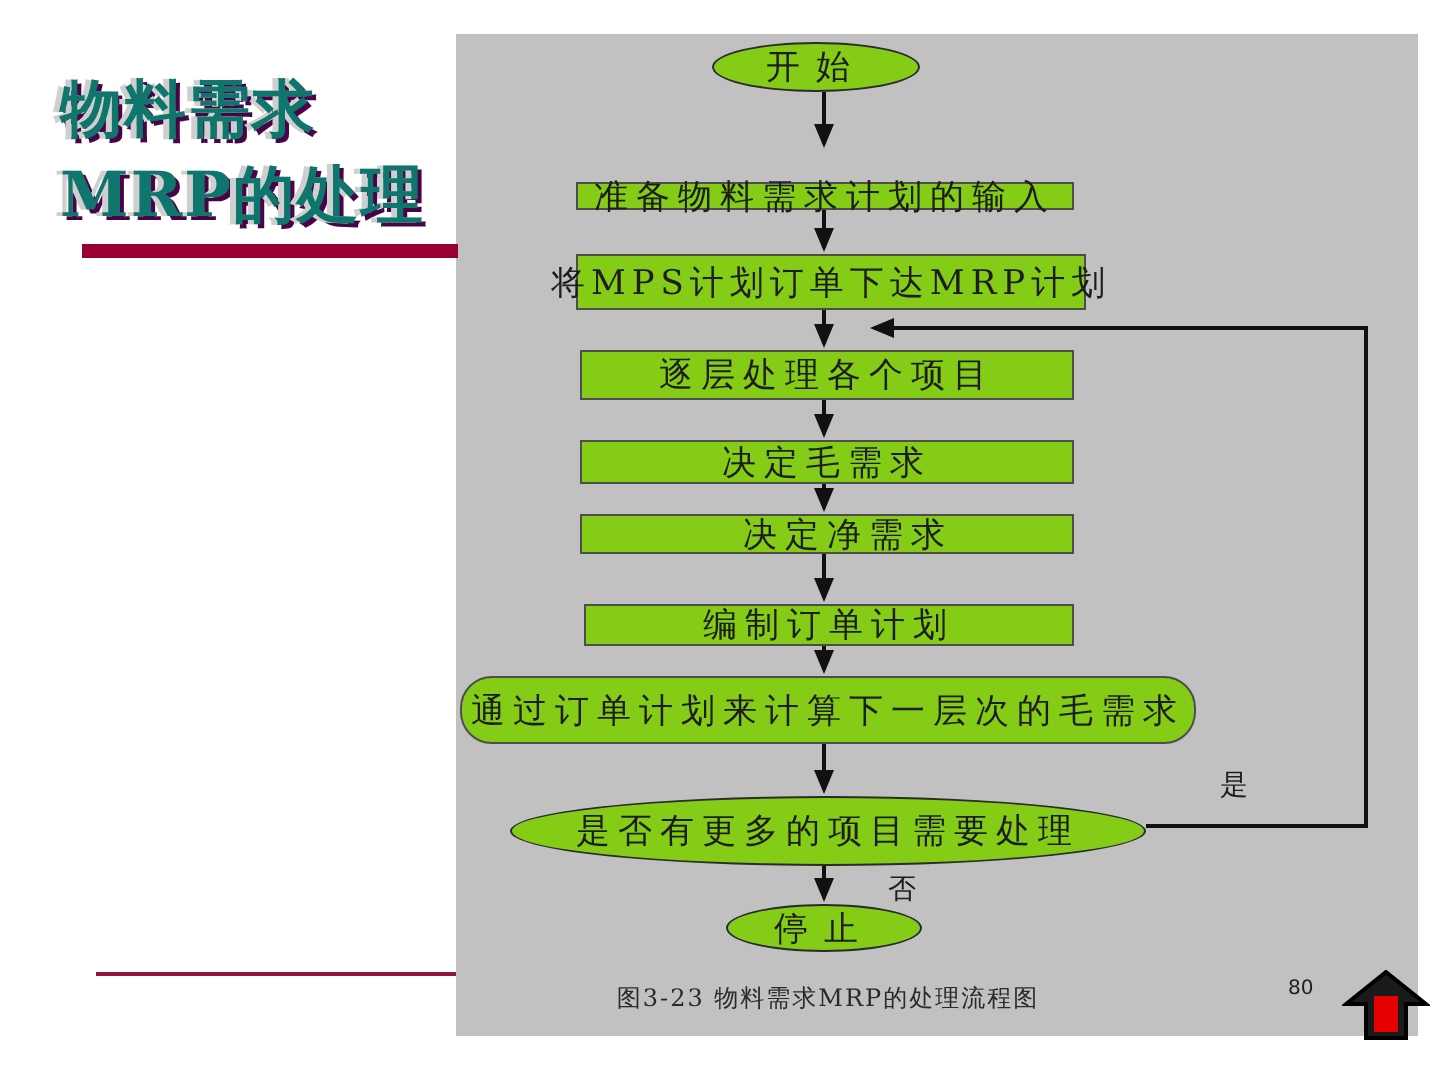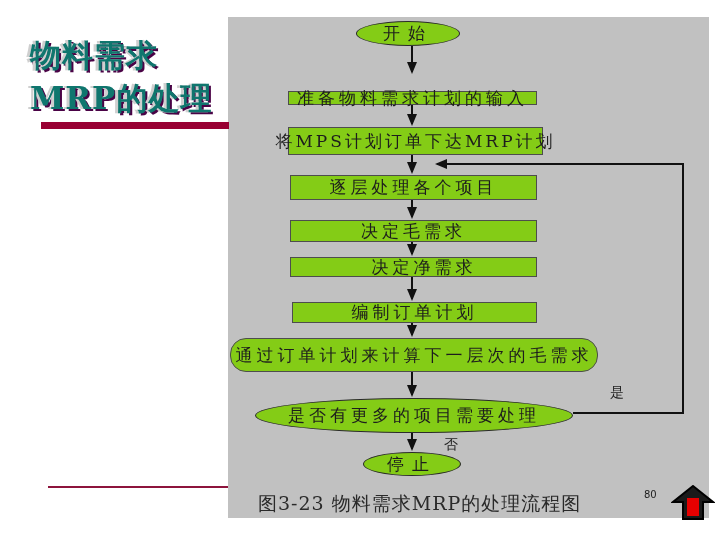--- a/index.html
+++ b/index.html
@@ -34,21 +34,21 @@
     box-sizing:border-box;white-space:nowrap;
   }
   .rect{border:1px solid #4d4d4d;}
   .oval{border:1px solid #2b2b2b;border-radius:50%;}
   .branch-label{
     position:absolute;z-index:5;font-size:14px;color:#1d1d1d;
     font-family:"DejaVu Serif","Liberation Serif",serif;
   }
   .caption{
     position:absolute;left:258px;top:491px;width:312px;z-index:4;
-    font-size:19px;color:#2a2a2a;text-align:center;letter-spacing:1px;white-space:nowrap;
+    font-size:12px;color:#2a2a2a;text-align:center;letter-spacing:1px;white-space:nowrap;
   }
   .page-number{
     position:absolute;left:644px;top:489px;z-index:4;
     font-size:10px;color:#1d1d1d;
     font-family:"DejaVu Sans","Liberation Sans",sans-serif;
   }
   .connectors{position:absolute;left:0;top:0;z-index:3;pointer-events:none;}
   .nav-arrow{position:absolute;left:671px;top:485px;width:44px;height:36px;z-index:6;cursor:pointer;}
 </style>
 </head>

